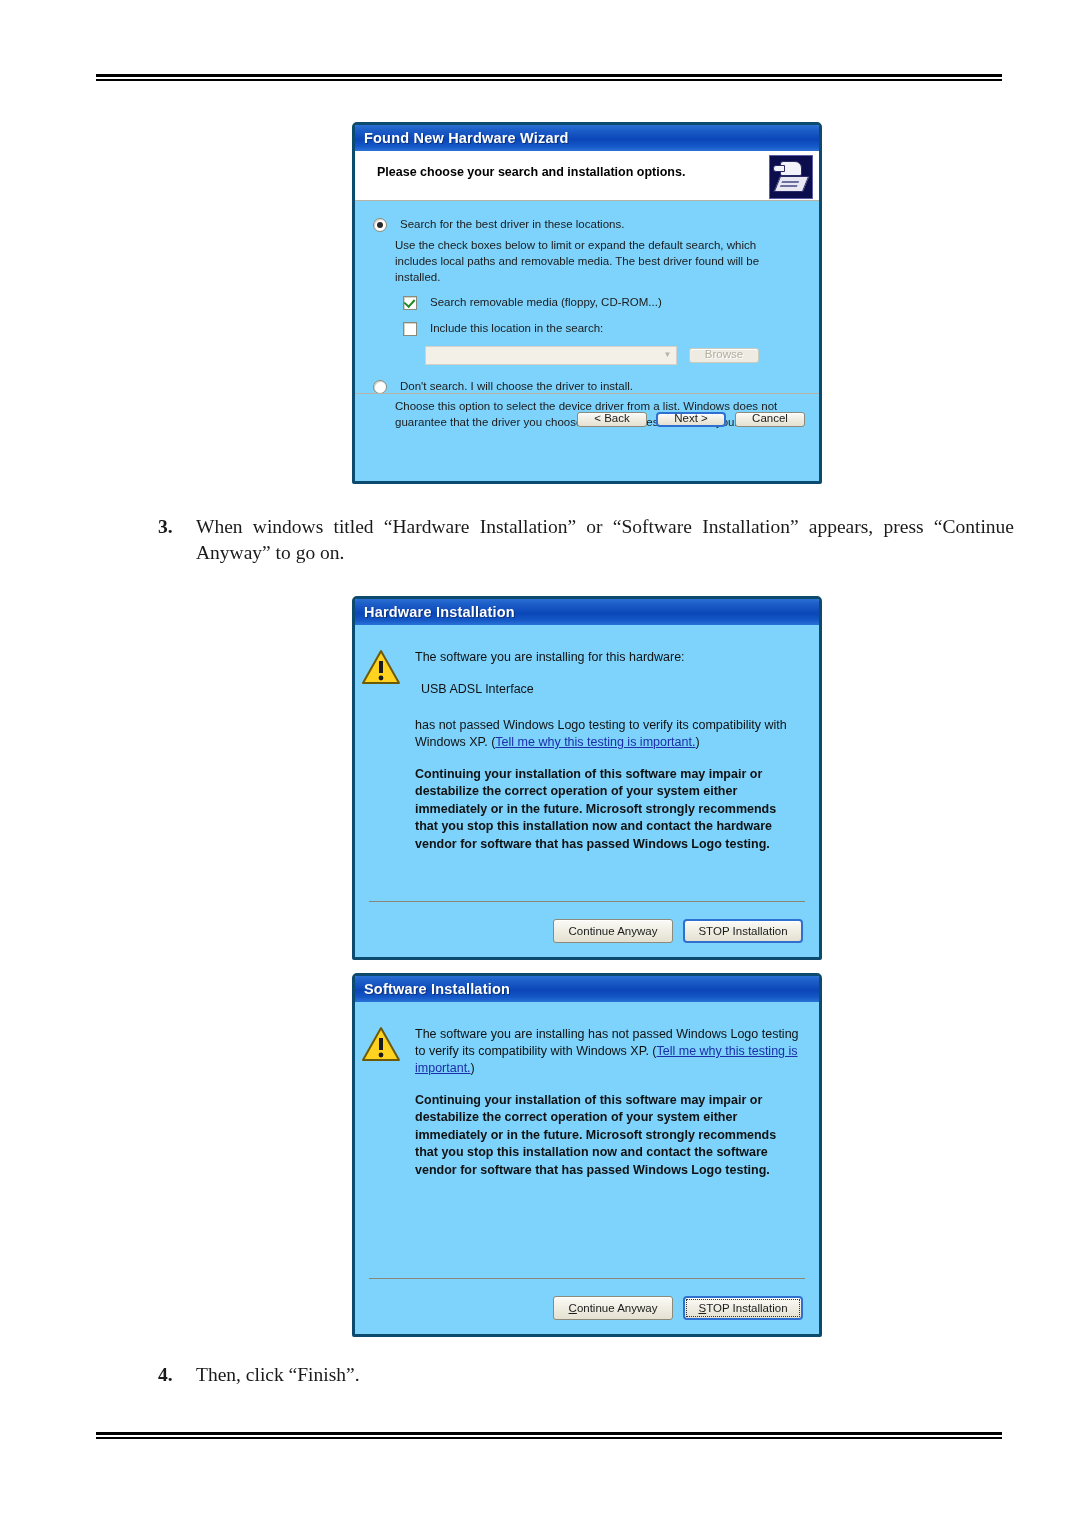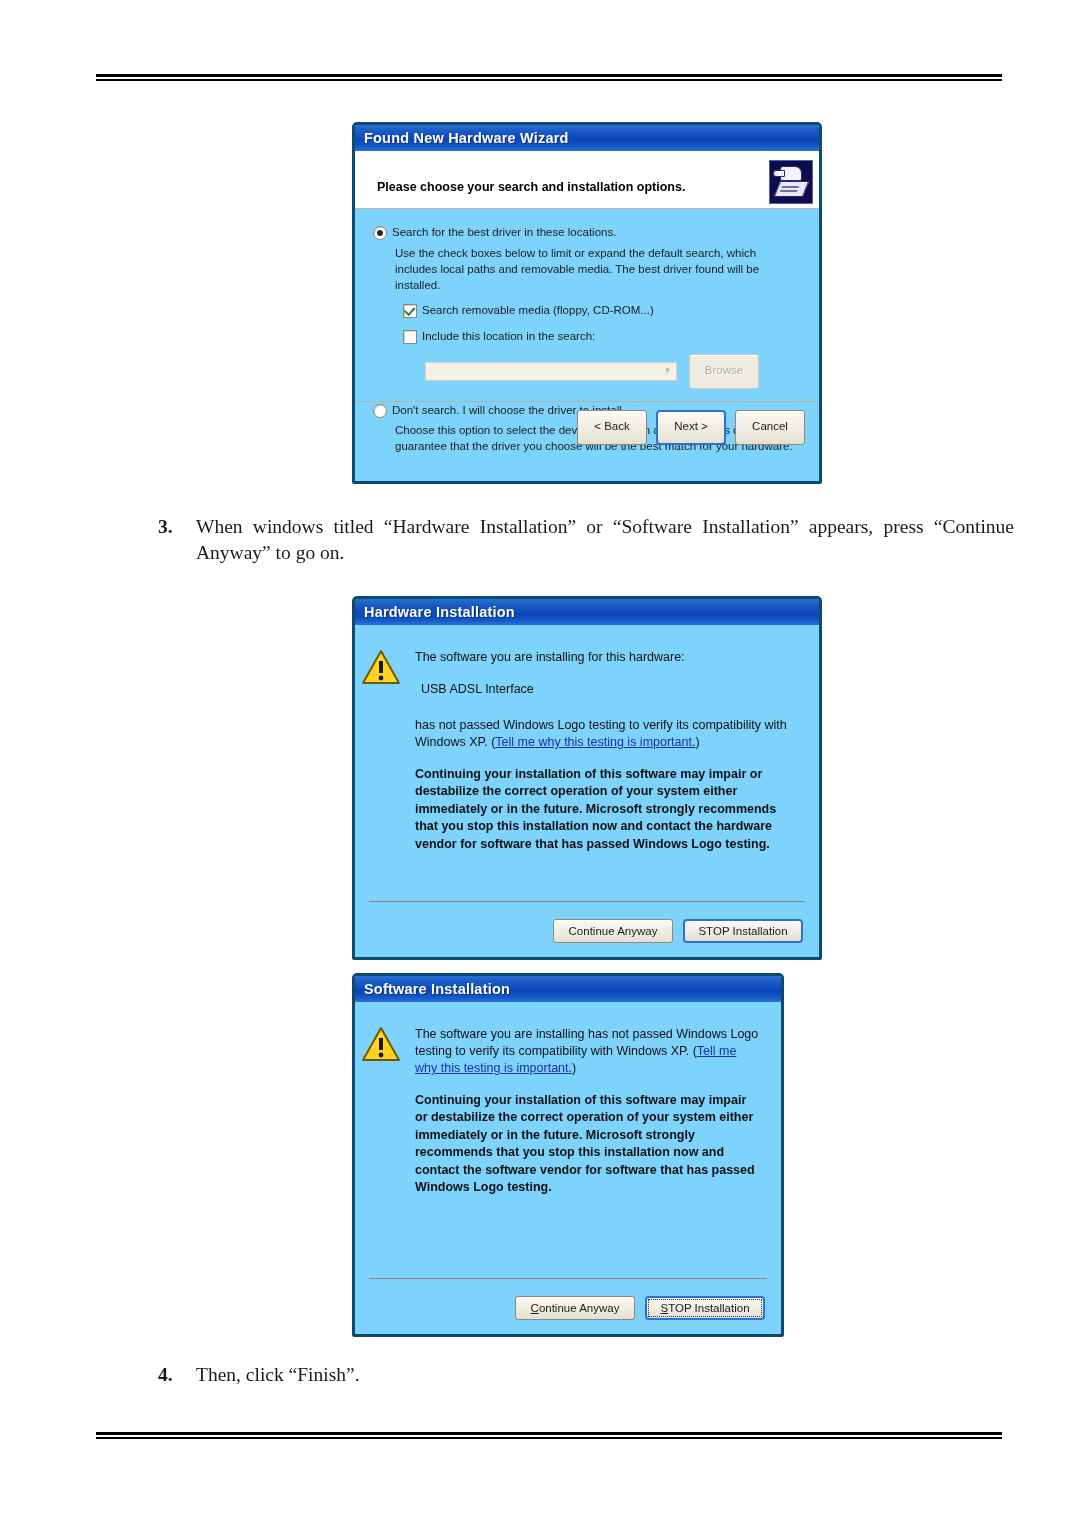--- a/index.html
+++ b/index.html
@@ -107,24 +107,24 @@
 
   
   #wizard {
     left: 352px;
     top: 122px;
     width: 470px;
     height: 362px;
   }
   #wizard .wiz-head {
     background: #ffffff;
-    height: 58px;
+    height: 50px;
     border-bottom: 1px solid #b8b4a4;
     display: flex;
-    align-items: center;
+    align-items: flex-start;
     justify-content: space-between;
     box-sizing: border-box;
   }
   #wizard .wiz-head .htext {
     font-family: "Liberation Sans", sans-serif;
     font-weight: bold;
     font-size: 12.5px;
     color: #000;
     padding: 14px 0 0 22px;
   }
@@ -187,21 +187,21 @@
     height: 51px;
     border-top: 1px solid #b8b4a4;
     display: flex;
     align-items: center;
     justify-content: flex-end;
     padding-right: 14px;
     box-sizing: border-box;
     gap: 9px;
   }
 
-  .opt-row { display: flex; align-items: flex-start; gap: 5px; }
+  .opt-row { display: flex; align-items: flex-start; gap: 13px; }
   .opt-row.indent { margin-left: 30px; }
   .desc {
     margin: 4px 0 9px 22px;
     font-size: 11.5px;
     line-height: 1.42;
   }
 
   .radio {
     width: 12px; height: 12px;
     border-radius: 50%;
@@ -261,21 +261,21 @@
     color: #b7b3a6;
     font-size: 8px;
   }
   .btn {
     font-family: "Liberation Sans", sans-serif;
     font-size: 11.5px;
     color: #1b1b1b;
     background: linear-gradient(to bottom,#fbfaf6 0%,#f0eee3 48%,#e4e1d2 100%);
     border: 1px solid #8d8a79;
     border-radius: 3px;
-    height: 35px;
+    height: 15px;
     min-width: 70px;
     display: flex;
     align-items: center;
     justify-content: center;
     box-sizing: border-box;
     box-shadow: inset 0 1px 0 #ffffff;
     padding: 0 9px;
   }
   .btn.disabled {
     color: #b2aea0;
@@ -291,21 +291,21 @@
   
   #hardware-dialog {
     left: 352px;
     top: 596px;
     width: 470px;
     height: 364px;
   }
   #software-dialog {
     left: 352px;
     top: 973px;
-    width: 432px;
+    width: 470px;
     height: 364px;
   }
   .msg-body {
     position: relative;
     height: calc(100% - 26px);
     box-sizing: border-box;
     padding: 22px 20px 0 6px;
     display: flex;
     gap: 14px;
   }

